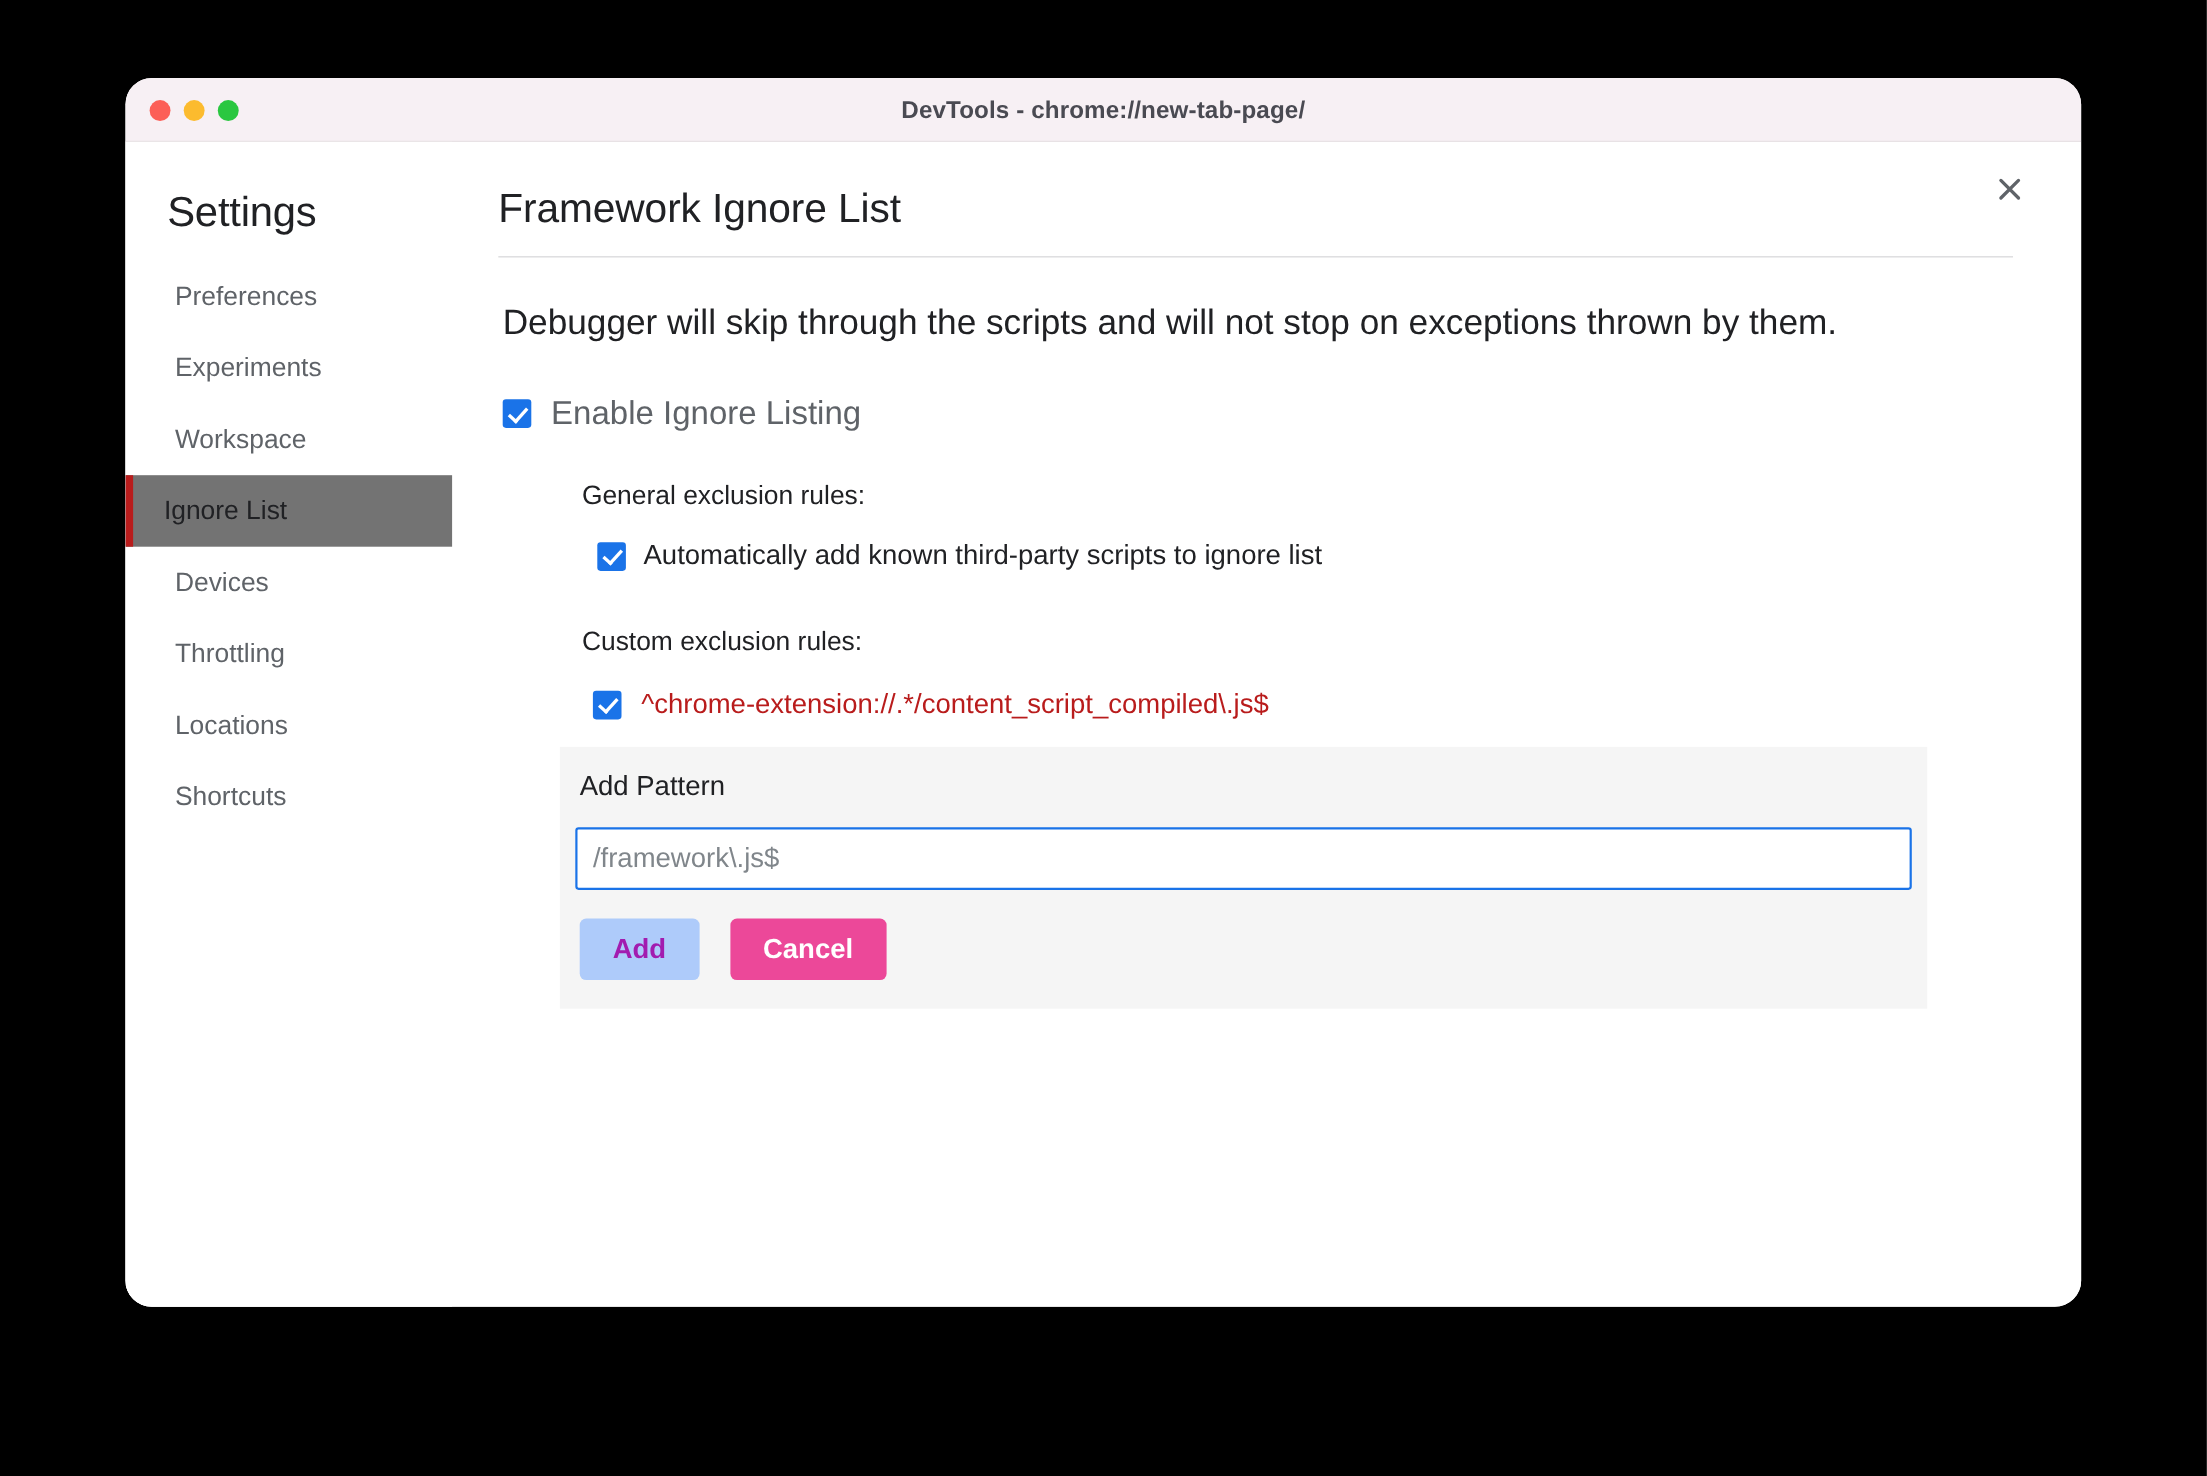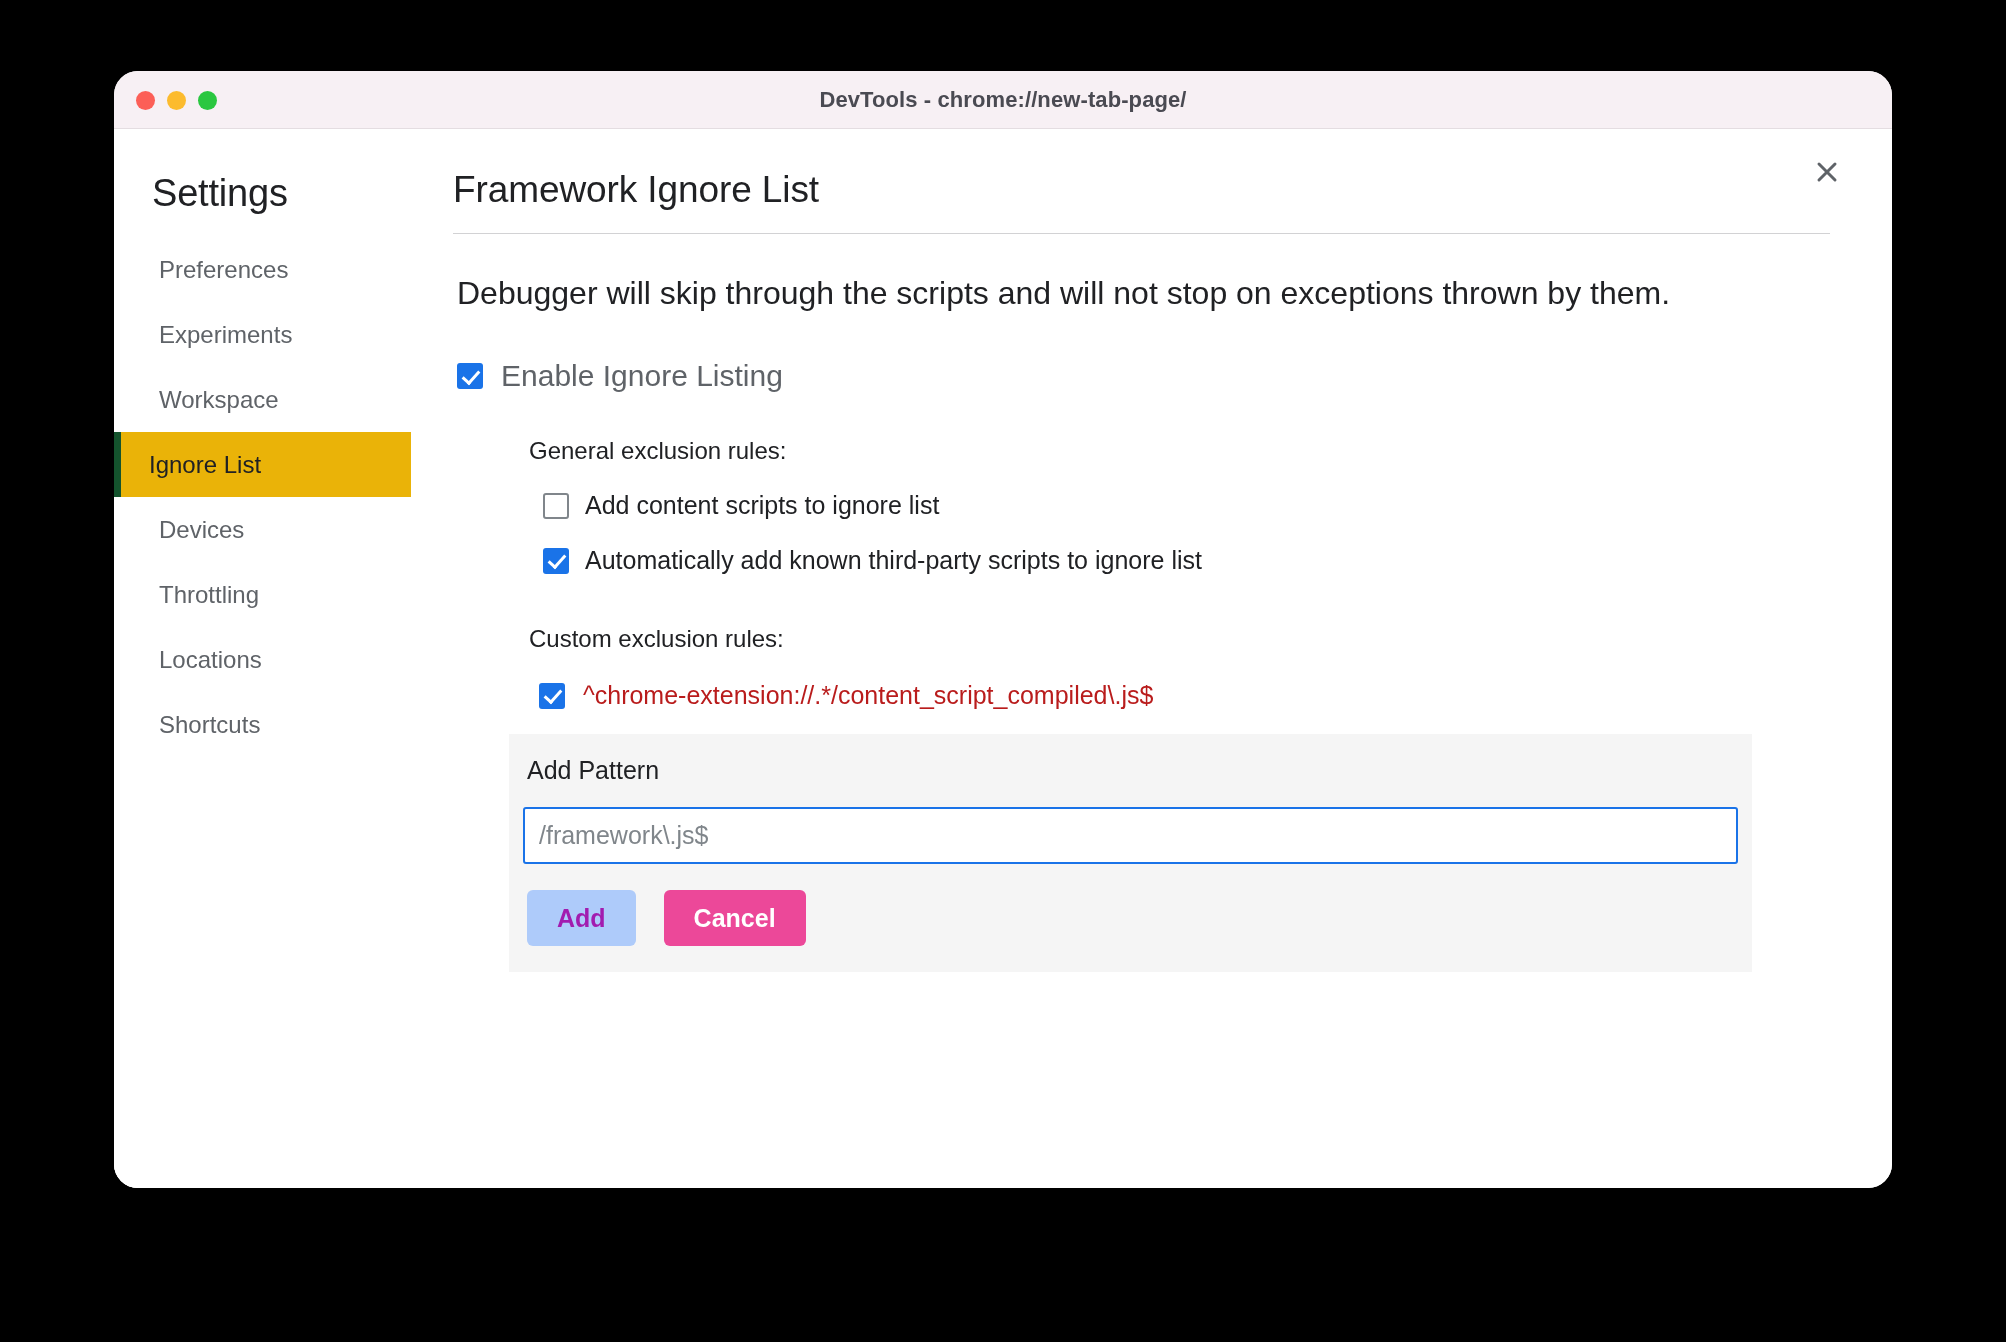--- a/index.html
+++ b/index.html
@@ -86,23 +86,23 @@
     display: flex;
     align-items: center;
     padding-left: 38px;
     font-size: 24px;
     color: #5f6368;
     border-left: 7px solid transparent;
     cursor: pointer;
     white-space: nowrap;
   }
   .nav-item.selected {
-    background: #eab308;
-    color: #202124;
-    border-left: 7px solid #14532d;
+    background: #737373;
+    color: #202124;
+    border-left: 7px solid #b91c1c;
     padding-left: 28px;
   }
 
   
   .main {
     flex: 1;
     position: relative;
     padding: 40px 60px 0 42px;
     min-width: 0;
   }
@@ -327,24 +327,20 @@
 
       <div class="description">Debugger will skip through the scripts and will not stop on exceptions thrown by them.</div>
 
       <div class="row enable-row">
         <span class="cb checked"></span>
         <span class="enable-label">Enable Ignore Listing</span>
       </div>
 
       <div class="section-label general">General exclusion rules:</div>
 
-      <div class="row sub-row">
-        <span class="cb unchecked"></span>
-        <span class="label">Add content scripts to ignore list</span>
-      </div>
 
       <div class="row sub-row">
         <span class="cb checked"></span>
         <span class="label">Automatically add known third-party scripts to ignore list</span>
       </div>
 
       <div class="section-label custom">Custom exclusion rules:</div>
 
       <div class="row pattern-row">
         <span class="cb checked"></span>

